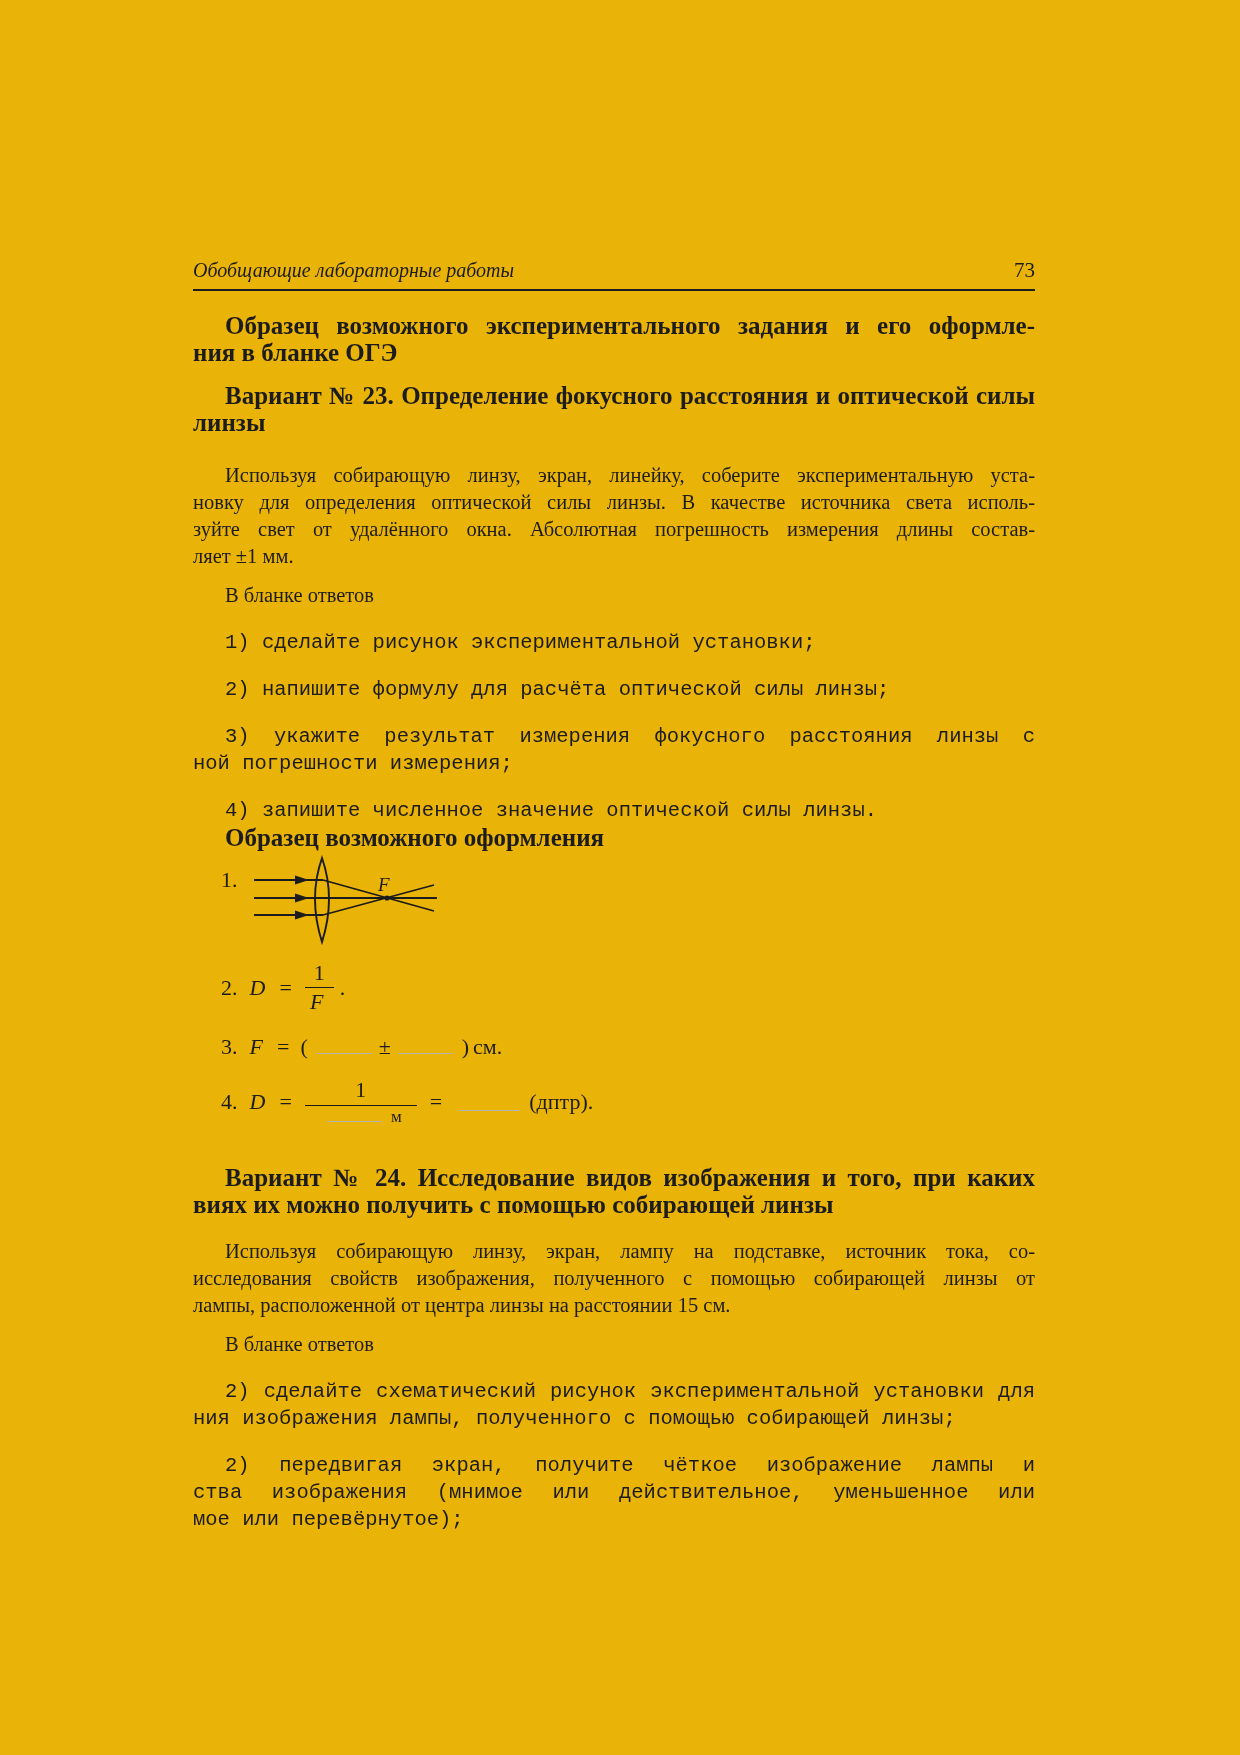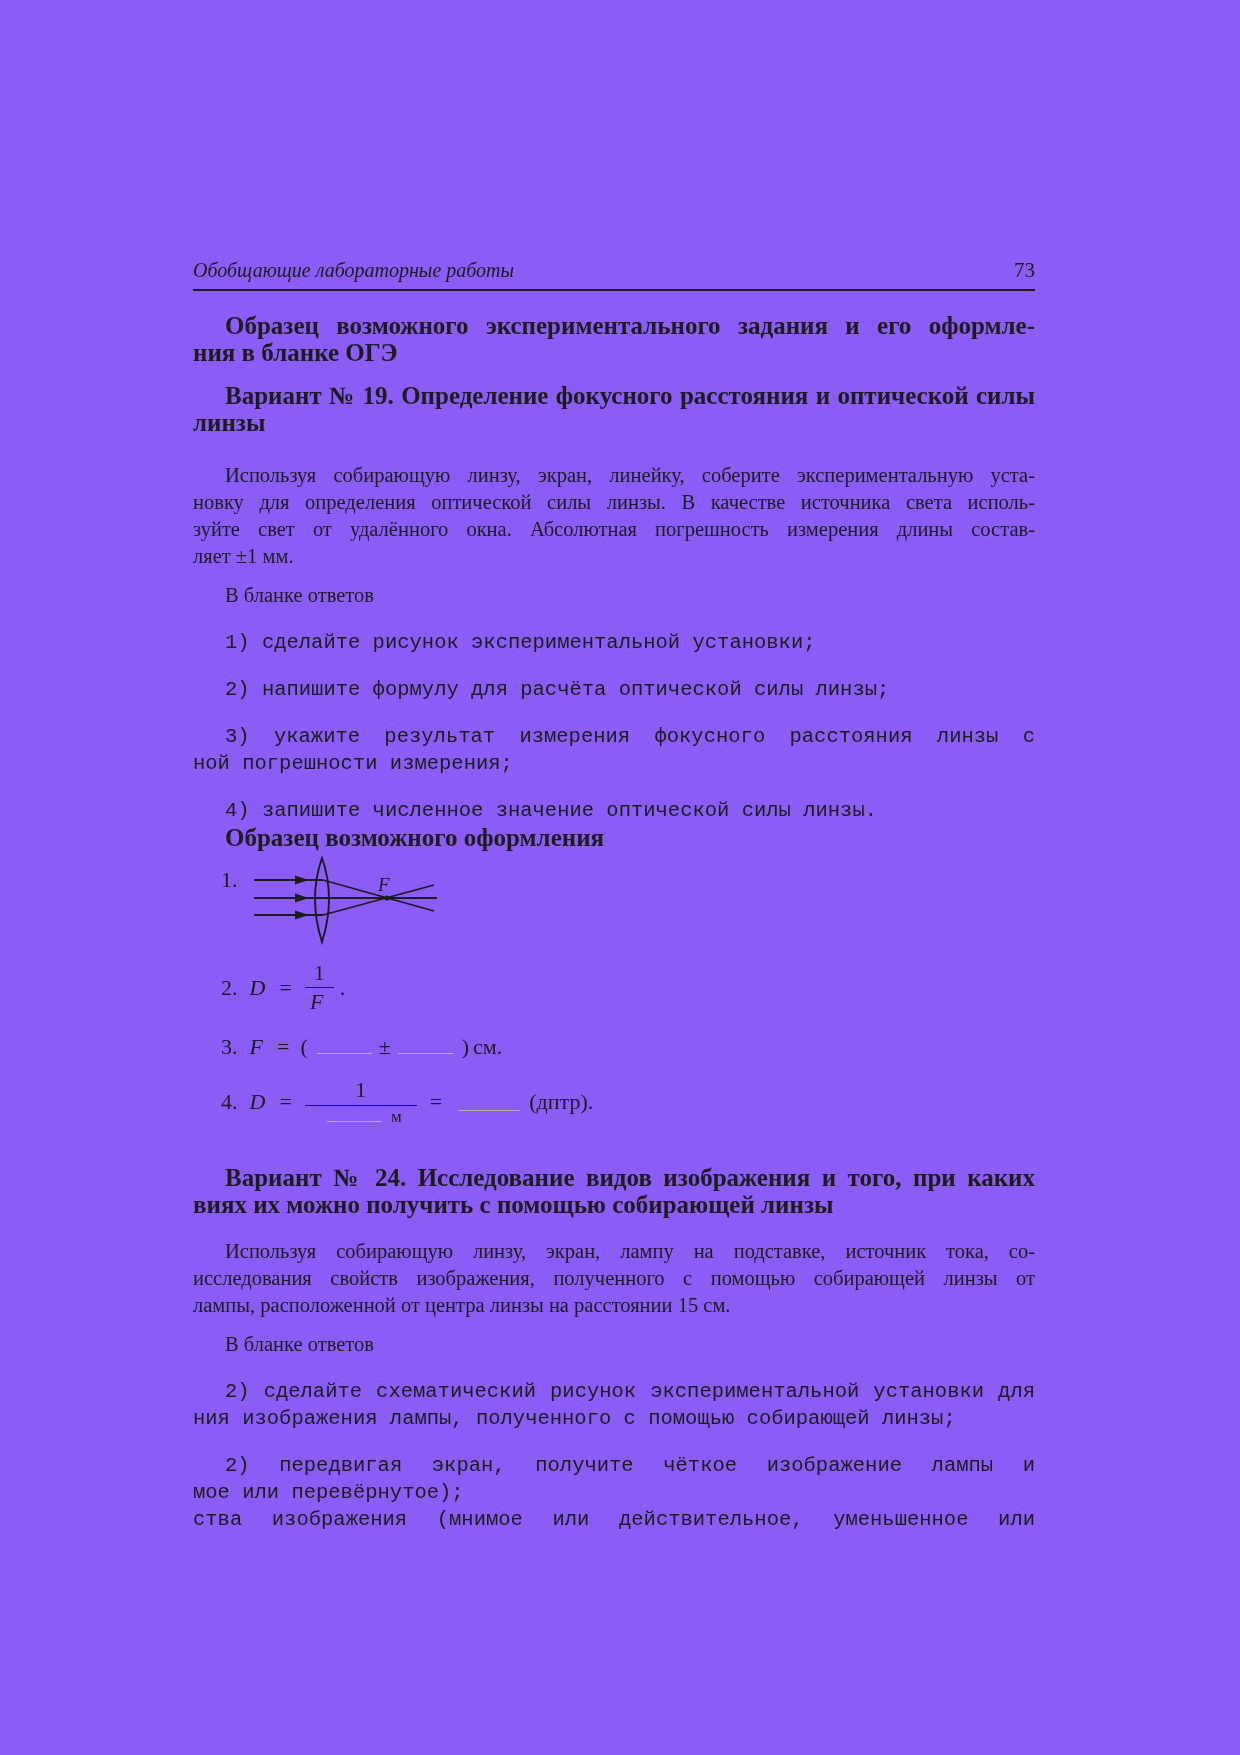--- a/index.html
+++ b/index.html
@@ -1,19 +1,19 @@
 <!DOCTYPE html>
 <html lang="ru"><head>
 <meta charset="utf-8">
 <style>
   html,body { margin:0; padding:0; background:#ffffff; }
   .page {
     position:relative;
     width:1240px; height:1755px;
-    background:#8b5cf6;
+    background:#eab308;
     color:#1c1c1c;
     font-family:"Liberation Serif", serif;
     box-sizing:border-box;
     padding:258px 0 0 193px;
     overflow:hidden;
   }
   .content { width:842px; font-size:20.5px; }
 
   
   .runhead {
@@ -74,21 +74,21 @@
       <span class="rtitle">Обобщающие лабораторные работы</span>
       <span class="pnum">73</span>
     </div>
 
     <div class="intro">
       <div class="l j ind b">Образец возможного экспериментального задания и его оформле-</div>
       <div class="l b">ния в бланке ОГЭ</div>
     </div>
 
     <div class="v23h">
-      <div class="l j ind b">Вариант № 19. Определение фокусного расстояния и оптической силы</div>
+      <div class="l j ind b">Вариант № 23. Определение фокусного расстояния и оптической силы</div>
       <div class="l b">линзы</div>
     </div>
 
     <div class="p1">
       <div class="l j ind">Используя собирающую линзу, экран, линейку, соберите экспериментальную уста-</div>
       <div class="l j">новку для определения оптической силы линзы. В качестве источника света исполь-</div>
       <div class="l j">зуйте свет от удалённого окна. Абсолютная погрешность измерения длины состав-</div>
       <div class="l">ляет ±1 мм.</div>
     </div>
 
@@ -189,18 +189,18 @@
     <div class="blabel">
       <div class="l ind">В бланке ответов</div>
     </div>
 
     <div class="item">
       <div class="l j ind">2) сделайте схематический рисунок экспериментальной установки для наблюде-</div>
       <div class="l">ния изображения лампы, полученного с помощью собирающей линзы;</div>
     </div>
     <div class="item">
       <div class="l j ind">2) передвигая экран, получите чёткое изображение лампы и перечислите свой-</div>
+      <div class="l j">ства изображения (мнимое или действительное, уменьшенное или увеличенное, пря-</div>
       <div class="l">мое или перевёрнутое);</div>
-      <div class="l j">ства изображения (мнимое или действительное, уменьшенное или увеличенное, пря-</div>
     </div>
 
   </div>
 </div>
 
 </body></html>

